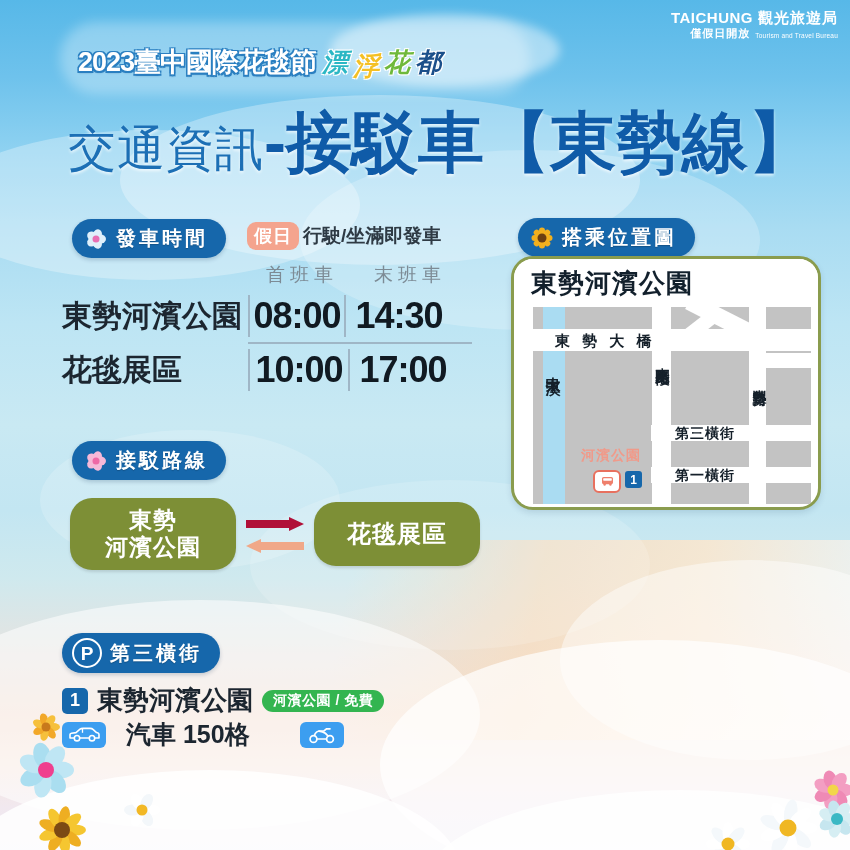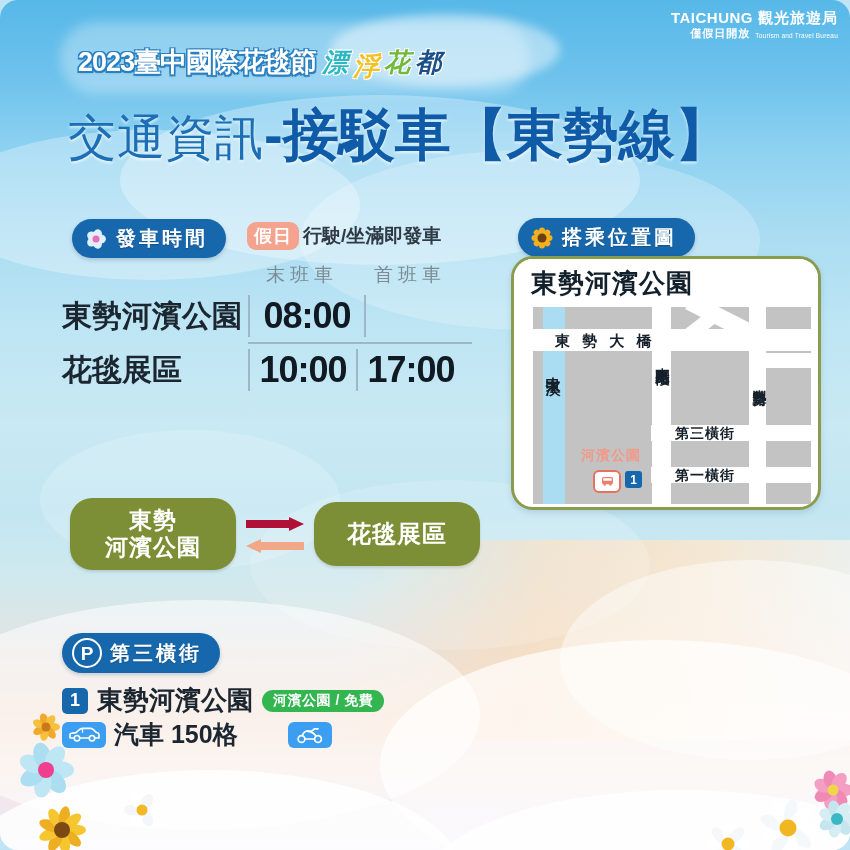--- a/index.html
+++ b/index.html
@@ -1,21 +1,21 @@
 <!DOCTYPE html>
 <html><head>
 <meta charset="utf-8">
 <style>
   html,body{margin:0;padding:0;}
   body{
     width:850px;height:850px;overflow:hidden;
     font-family:"Liberation Sans","DejaVu Sans",sans-serif;
     position:relative;background:#bfe4f5;
   }
-  #stage{position:absolute;inset:0;width:850px;height:850px;overflow:hidden;border-radius:18px;}
+  #stage{position:absolute;inset:0;width:850px;height:850px;overflow:hidden;}
 
   
   .bg-base{position:absolute;inset:0;
     background:linear-gradient(180deg,
       #57b8e8 0%, #6ec2ec 9%, #8fd2f1 18%,
       #a9dcf2 27%, #bde5f4 38%, #c9e9f3 50%,
       #c3e6f2 60%, #cfe9ee 68%, #e6e3e0 77%,
       #f3ded2 84%, #f6e7de 90%, #f1e8ef 95%, #ece9f3 100%);}
   .bg-peach{position:absolute;left:0;right:0;top:540px;height:200px;
     background:linear-gradient(100deg,rgba(255,255,255,0) 0%,rgba(255,255,255,0) 40%,
@@ -55,21 +55,21 @@
   .fs1{color:#2bb7c4;text-shadow:-1px -1px 0 #fff,1px -1px 0 #fff,-1px 1px 0 #fff,1px 1px 0 #fff;}
   .fs2{color:#f4c024;text-shadow:-1px -1px 0 #fff,1px -1px 0 #fff,-1px 1px 0 #fff,1px 1px 0 #fff;
        position:relative;top:4px;}
   .fs3{color:#6fb93b;text-shadow:-1px -1px 0 #fff,1px -1px 0 #fff,-1px 1px 0 #fff,1px 1px 0 #fff;}
   .fs4{color:#1b4f8a;text-shadow:-1px -1px 0 #fff,1px -1px 0 #fff,-1px 1px 0 #fff,1px 1px 0 #fff;}
 
   
   .heading{position:absolute;left:68px;top:98px;display:flex;align-items:baseline;}
   .h-light{font-size:48px;color:#1c6fb5;letter-spacing:1px;
     text-shadow:0 2px 3px rgba(255,255,255,.7);}
-  .h-bold{font-size:56px;font-weight:bold;color:#0f5ba8;letter-spacing:0px;
+  .h-bold{font-size:66px;font-weight:bold;color:#0f5ba8;letter-spacing:0px;
     text-shadow:0 2px 3px rgba(255,255,255,.7);}
 
   
   .pill{position:absolute;display:inline-flex;align-items:center;gap:8px;
     background:#1667ab;border-radius:22px;padding:6px 18px 6px 12px;
     box-shadow:0 2px 4px rgba(0,40,80,.2);}
   .pill-label{color:#fff;font-size:20px;font-weight:bold;letter-spacing:3px;
     text-shadow:0 1px 1px rgba(0,0,0,.2);}
 
   
@@ -124,21 +124,21 @@
   
   .plot{position:absolute;left:62px;top:683px;display:flex;align-items:center;gap:9px;}
   .num-badge{width:26px;height:26px;border-radius:5px;background:#1667ab;color:#fff;
     font-size:18px;font-weight:bold;display:flex;align-items:center;justify-content:center;
     font-family:"Liberation Sans",sans-serif;}
   .plot-name{font-size:26px;font-weight:bold;color:#1c2630;letter-spacing:0px;}
   .green-tag{background:#33b550;color:#fff;border-radius:12px;padding:2px 11px;
     font-size:14px;font-weight:bold;letter-spacing:.5px;}
 
   .pspaces{position:absolute;left:62px;top:718px;display:flex;align-items:center;gap:12px;}
-  .pitem{display:flex;align-items:center;gap:8px;}
+  .pitem{display:flex;align-items:center;gap:20px;}
   .vicon{width:44px;height:26px;border-radius:6px;background:#3c9ef0;
     display:flex;align-items:center;justify-content:center;}
   .pspace-txt{font-size:25px;font-weight:bold;color:#1c2630;letter-spacing:0px;}
   .gap{width:26px;}
 
   
   .mapcard{position:absolute;left:511px;top:256px;width:304px;height:248px;
     background:#ffffff;border:3px solid #8a9c4e;border-radius:22px;overflow:hidden;
     box-shadow:0 3px 6px rgba(0,40,80,.12);}
   .map-title{height:48px;display:flex;align-items:center;padding-left:17px;
@@ -217,39 +217,51 @@
   </div>
 
   <div class="holiday">
     <span class="holiday-tag">假日</span>
     <span class="holiday-txt">行駛/坐滿即發車</span>
   </div>
 
   <div class="table">
     <div class="trow thead">
       <div class="cell c-name"></div>
+      <div class="cell c-time" style="font-size:19px;letter-spacing:5px;color:#7d8b95;font-weight:normal;">首班車</div>
       <div class="cell c-time" style="font-size:19px;letter-spacing:5px;color:#7d8b95;font-weight:normal;">末班車</div>
-      <div class="cell c-time" style="font-size:19px;letter-spacing:5px;color:#7d8b95;font-weight:normal;">首班車</div>
     </div>
     <div class="trow body">
       <div class="c-name">東勢河濱公園</div>
       <div class="vsep"></div>
-      <div class="c-time" style="width:114px;">08:00</div>
+      <div class="c-time" style="width:94px;">08:00</div>
       <div class="vsep"></div>
+      <div class="c-time" style="width:106px;">14:30</div>
     </div>
     <div class="hsep" style="margin-left:186px;width:224px;"></div>
     <div class="trow body">
       <div class="c-name">花毯展區</div>
       <div class="vsep"></div>
-      <div class="c-time" style="width:106px;">10:00</div>
+      <div class="c-time" style="width:98px;">10:00</div>
       <div class="vsep"></div>
       <div class="c-time" style="width:106px;">17:00</div>
     </div>
   </div>
 
+  <div class="pill" style="left:72px;top:441px;">
+    <span class="flw">
+      <i style="background:#f6b8d8;transform:rotate(0deg) translate(-1px,-4.5px);"></i>
+      <i style="background:#f6b8d8;transform:rotate(72deg) translate(-1px,-4.5px);"></i>
+      <i style="background:#f6b8d8;transform:rotate(144deg) translate(-1px,-4.5px);"></i>
+      <i style="background:#f6b8d8;transform:rotate(216deg) translate(-1px,-4.5px);"></i>
+      <i style="background:#f6b8d8;transform:rotate(288deg) translate(-1px,-4.5px);"></i>
+      <b style="background:#ef68a6;"></b>
+    </span>
+    <span class="pill-label">接駁路線</span>
+  </div>
 
   <div class="routewrap">
     <div class="rbox a">
       <span>東勢</span>
       <span>河濱公園</span>
     </div>
     <div class="arrows">
       <div class="arw right">
         <div class="bar"></div>
           <div class="hd"></div>

